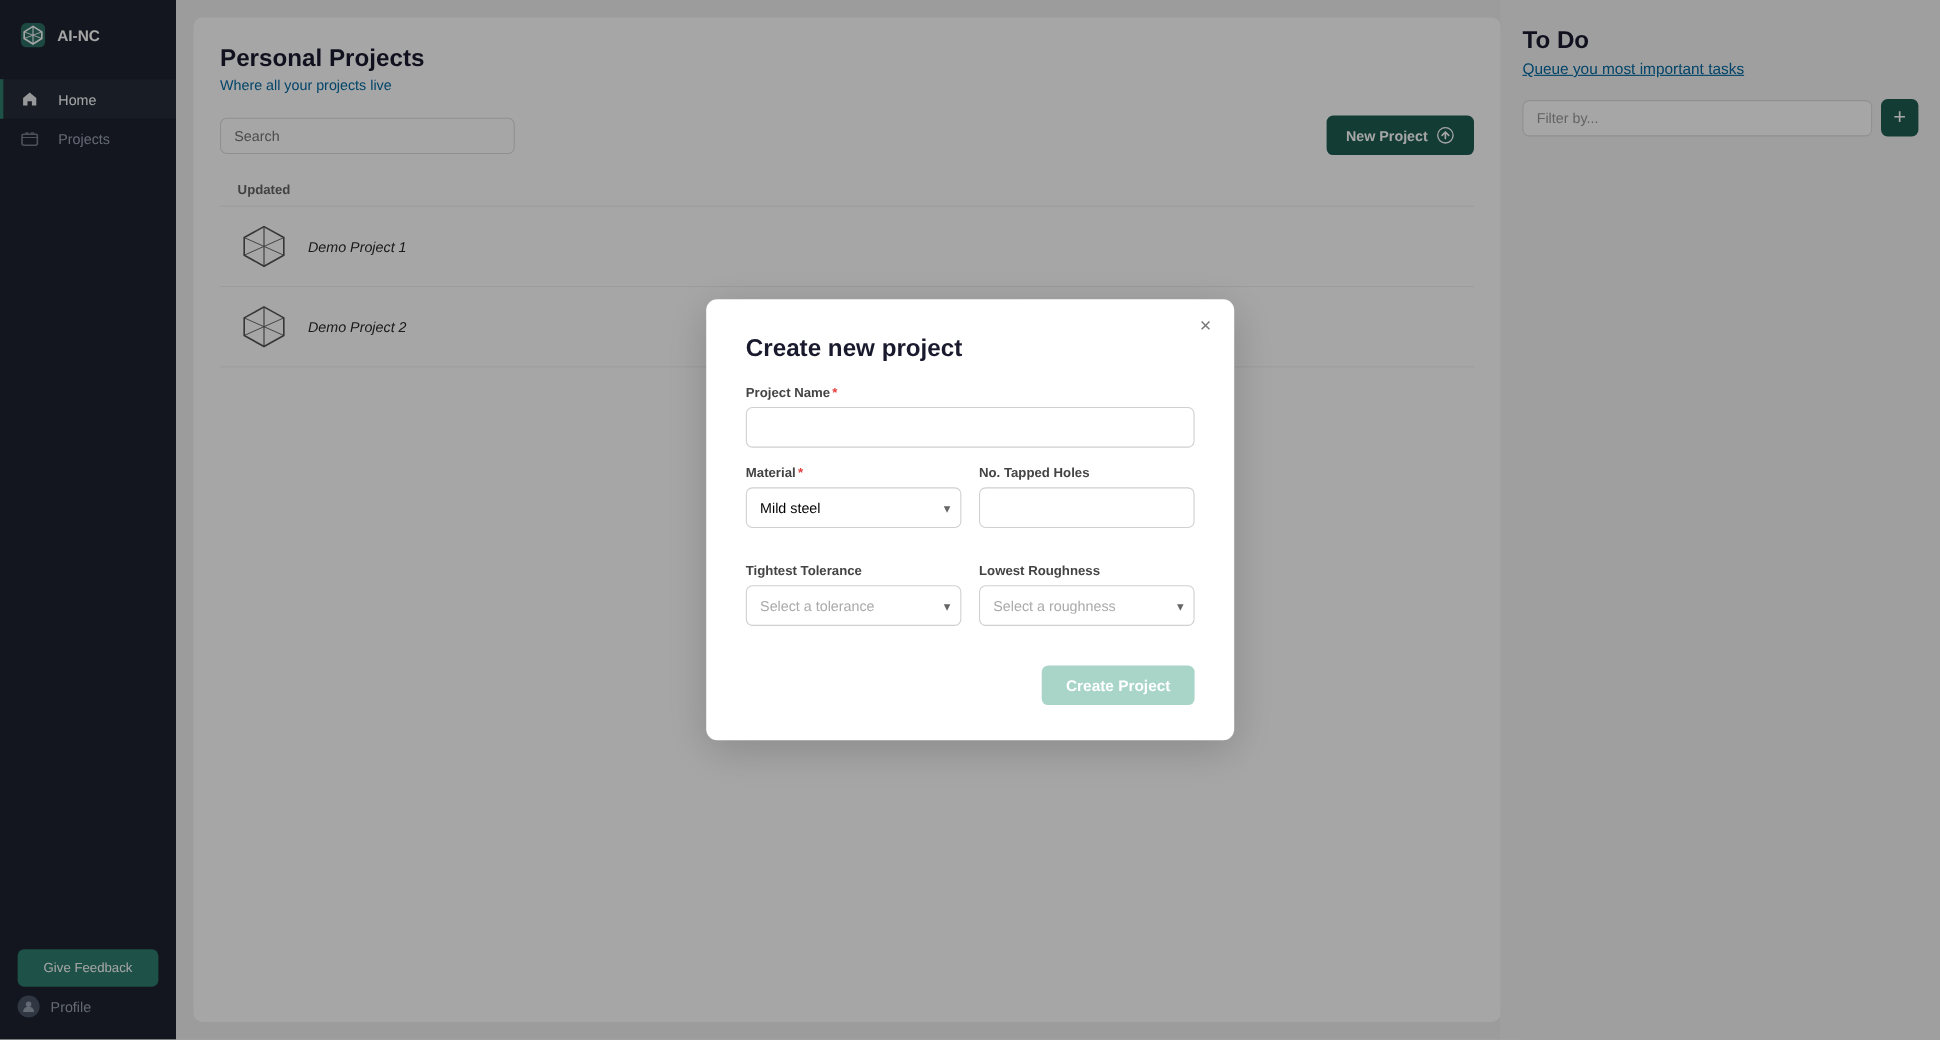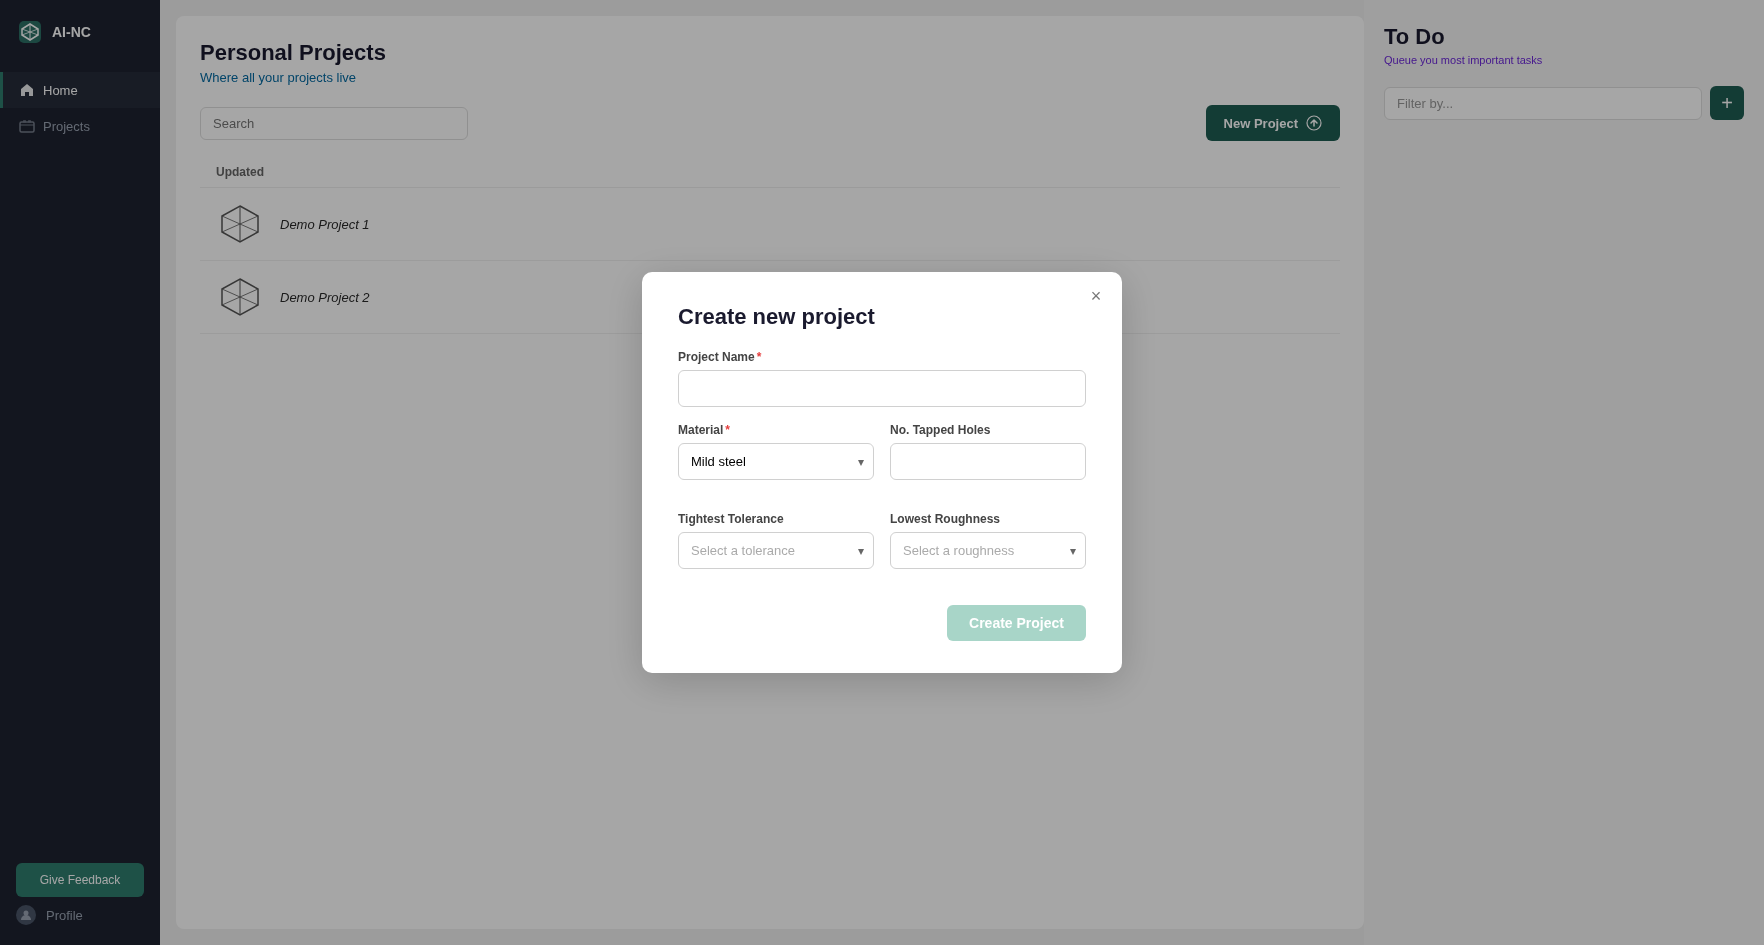--- a/index.html
+++ b/index.html
@@ -28,21 +28,21 @@
       width: 28px;
       height: 28px;
     }
     .sidebar-nav {
       flex: 1;
       padding: 8px 0;
     }
     .nav-item {
       display: flex;
       align-items: center;
-      gap: 8px;
+      gap: 18px;
       padding: 10px 16px;
       color: #9aa3b2;
       font-size: 13px;
       cursor: pointer;
       border-left: 3px solid transparent;
       transition: background 0.15s;
     }
     .nav-item.active {
       color: #fff;
       border-left: 3px solid #2e7d6e;
@@ -190,23 +190,24 @@
       padding: 24px 20px;
       background: #f5f5f5;
     }
     .todo-title {
       font-size: 22px;
       font-weight: 700;
       color: #1a1a2e;
       margin-bottom: 4px;
     }
     .todo-subtitle {
-      font-size: 11px;
-      color: #6d28d9;
+      font-size: 14px;
+      color: #0369a1;
       margin-bottom: 20px;
+      text-decoration: underline;
     }
     .todo-toolbar {
       display: flex;
       gap: 8px;
       align-items: center;
     }
     .filter-select {
       flex: 1;
       border: 1px solid #ddd;
       border-radius: 6px;

